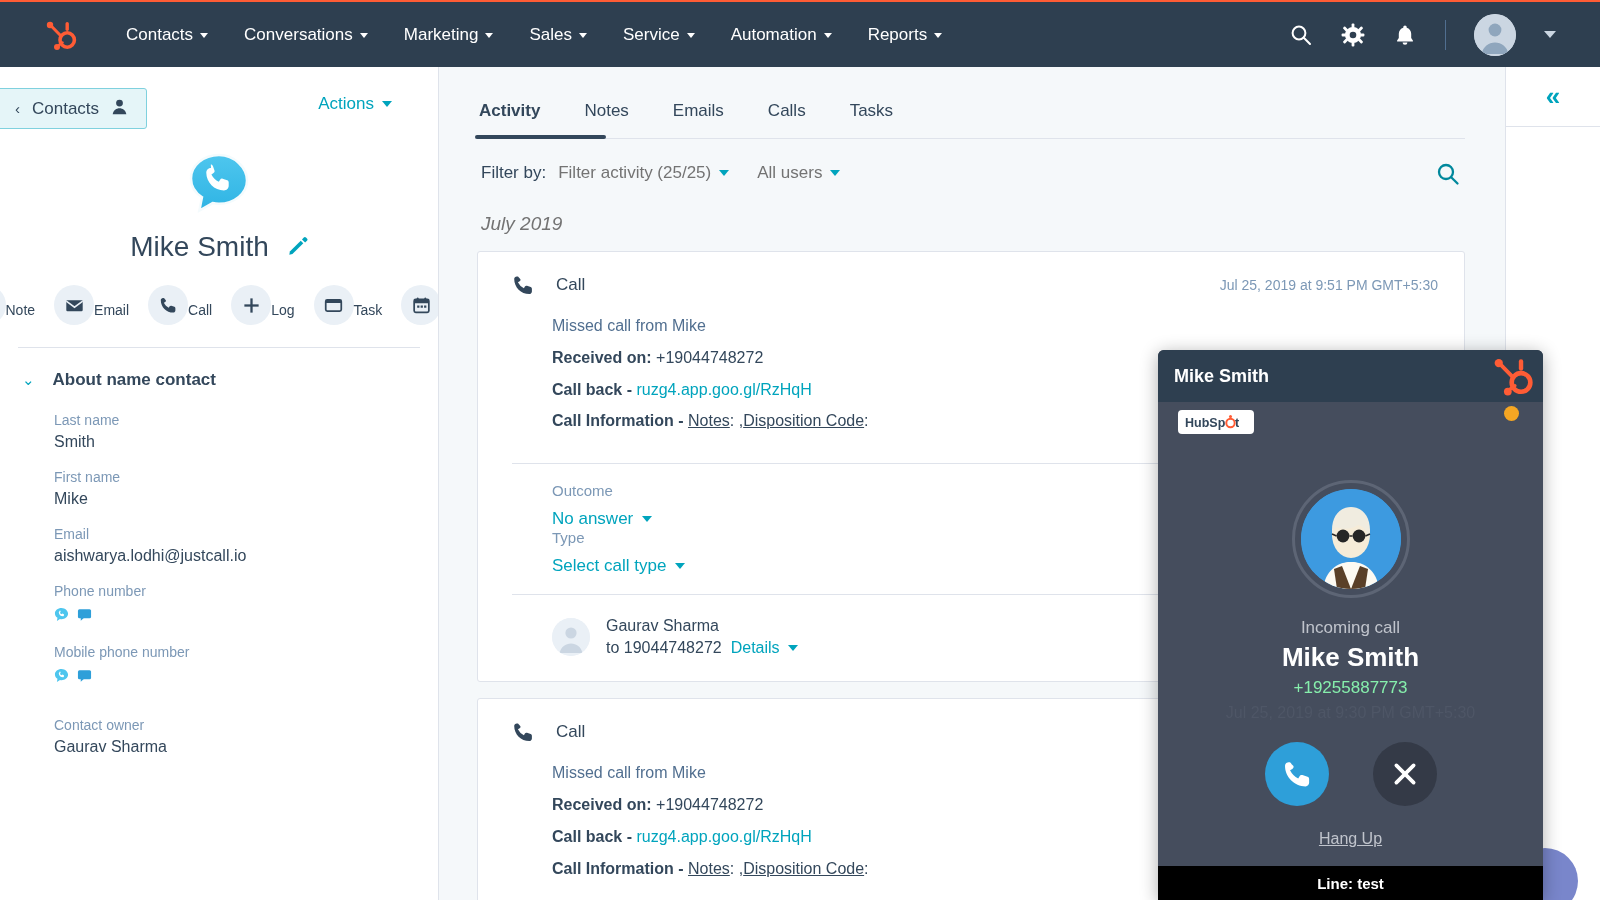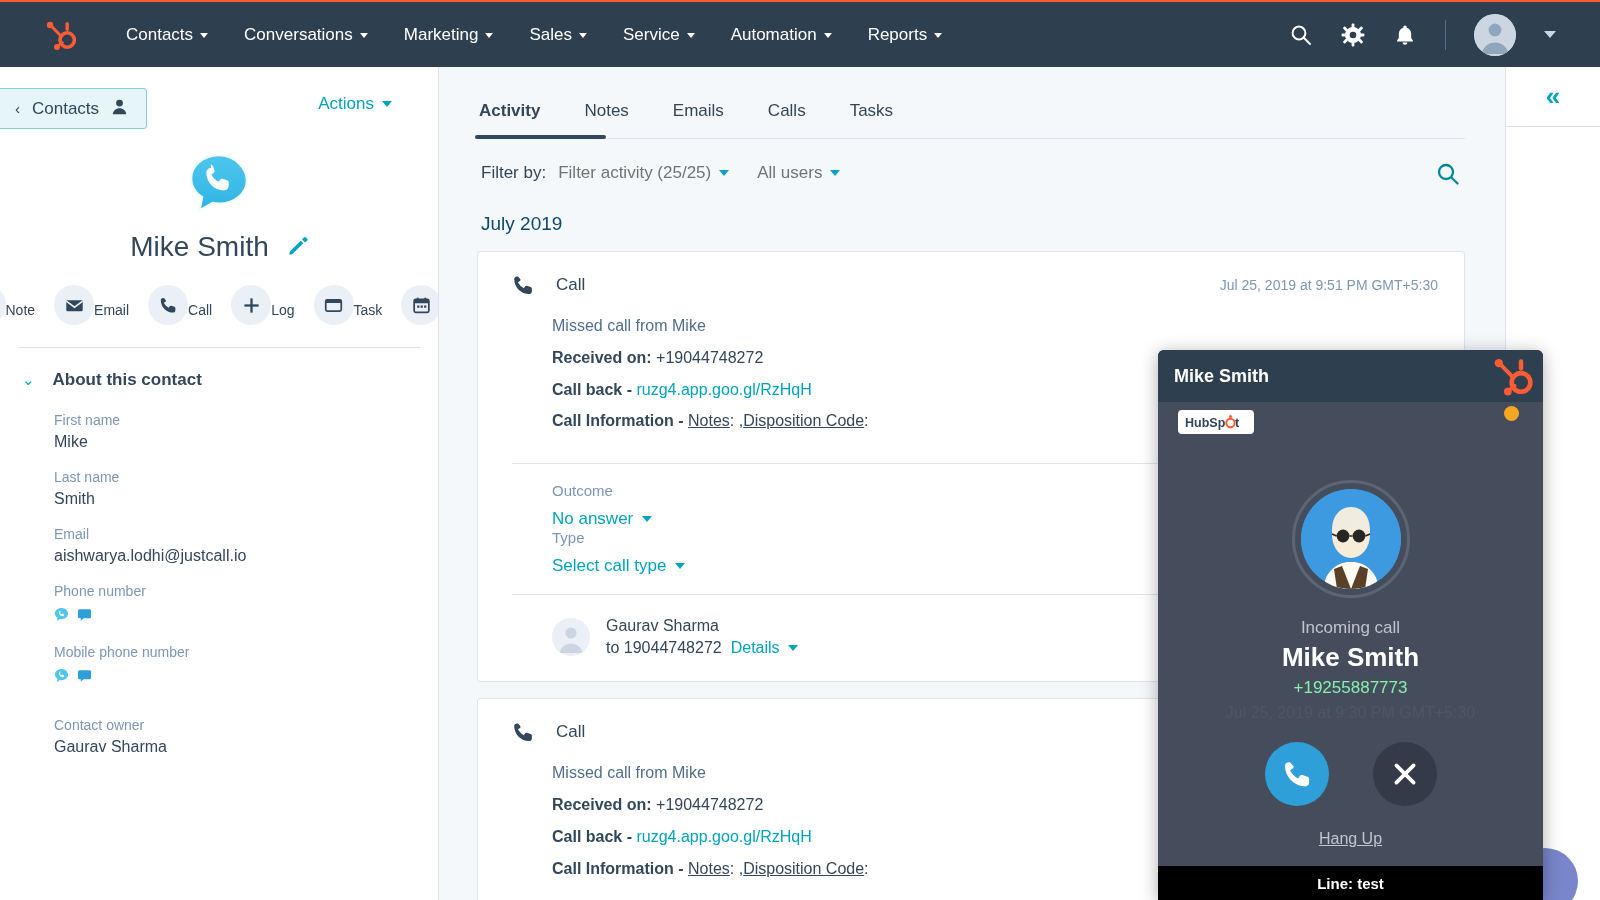--- a/index.html
+++ b/index.html
@@ -121,21 +121,21 @@
     display: flex; align-items: center; margin: 24px 0 0 42px; position: relative;
   }
   .filter-lbl { font-size: 17px; color: #33475b; margin-right: 12px; }
   .filter-link {
     font-size: 17px; color: #737373; cursor: pointer;
     display: flex; align-items: center; gap: 8px; margin-right: 28px;
   }
   .act-search {
     position: absolute; right: 44px; top: -2px; cursor: pointer;
   }
-  .month-hdr { font-size: 19px; color: #0c4a6e; margin: 30px 0 0 42px; }
+  .month-hdr { font-size: 19px; color: #737373; margin: 30px 0 0 42px; font-style: italic; }
 
   .card {
     background: #fff; border: 1px solid #dfe3eb; border-radius: 3px;
     margin: 16px 40px 0 38px; position: relative;
   }
   .card-head {
     display: flex; align-items: center; padding: 22px 26px 0 34px;
   }
   .card-icon { margin-right: 22px; display: flex; }
   .card-type { font-size: 17px; color: #33475b; }
@@ -419,31 +419,31 @@
           </svg>
         </div>
         <div class="qa-label">Meet</div>
       </div>
     </div>
 
     <div class="sb-divider"></div>
 
     <div class="about-header">
       <span class="about-chev">⌄</span>
-      <span class="about-title">About this contact</span>
+      <span class="about-title">About name contact</span>
     </div>
 
     <div class="props">
+      <div class="prop">
+        <div class="prop-label">Last name</div>
+        <div class="prop-value">Smith</div>
+      </div>
       <div class="prop">
         <div class="prop-label">First name</div>
         <div class="prop-value">Mike</div>
-      </div>
-      <div class="prop">
-        <div class="prop-label">Last name</div>
-        <div class="prop-value">Smith</div>
       </div>
       <div class="prop">
         <div class="prop-label">Email</div>
         <div class="prop-value">aishwarya.lodhi@justcall.io</div>
       </div>
       <div class="prop">
         <div class="prop-label">Phone number</div>
         <div class="prop-icons">
           <span class="prop-icon">
             <svg width="15" height="15" viewBox="0 0 16 16">

